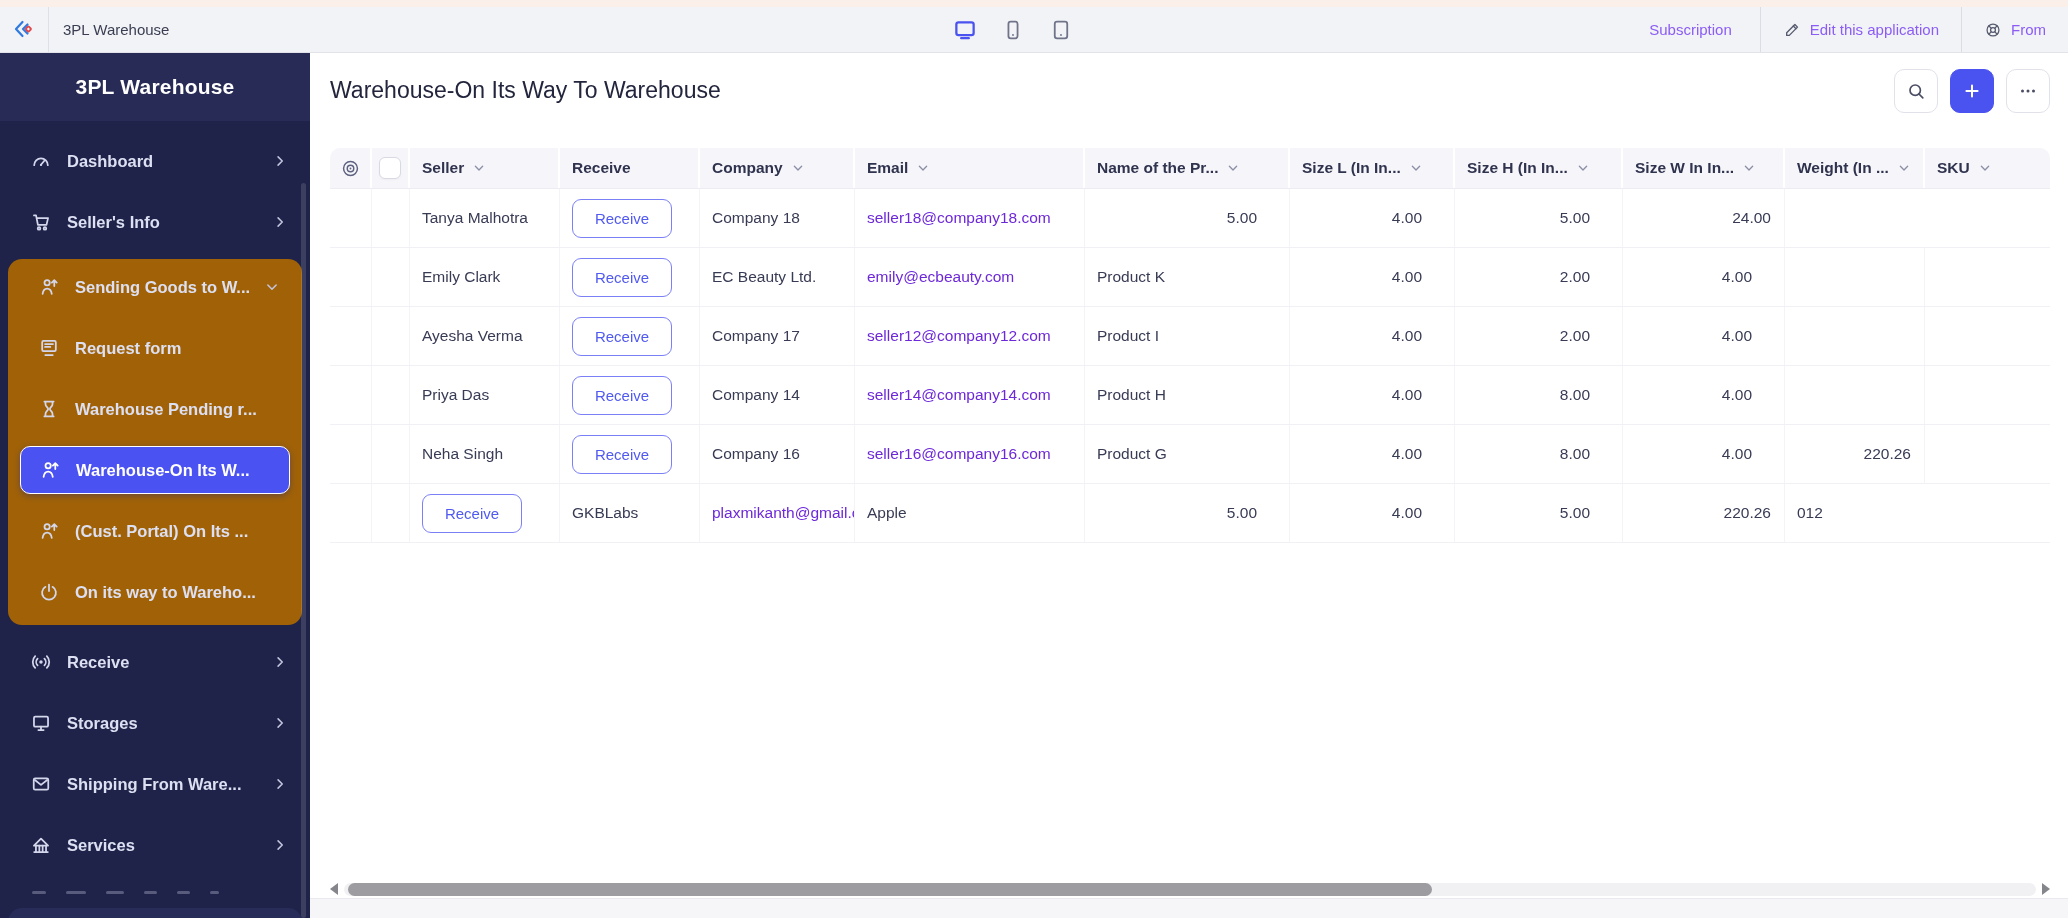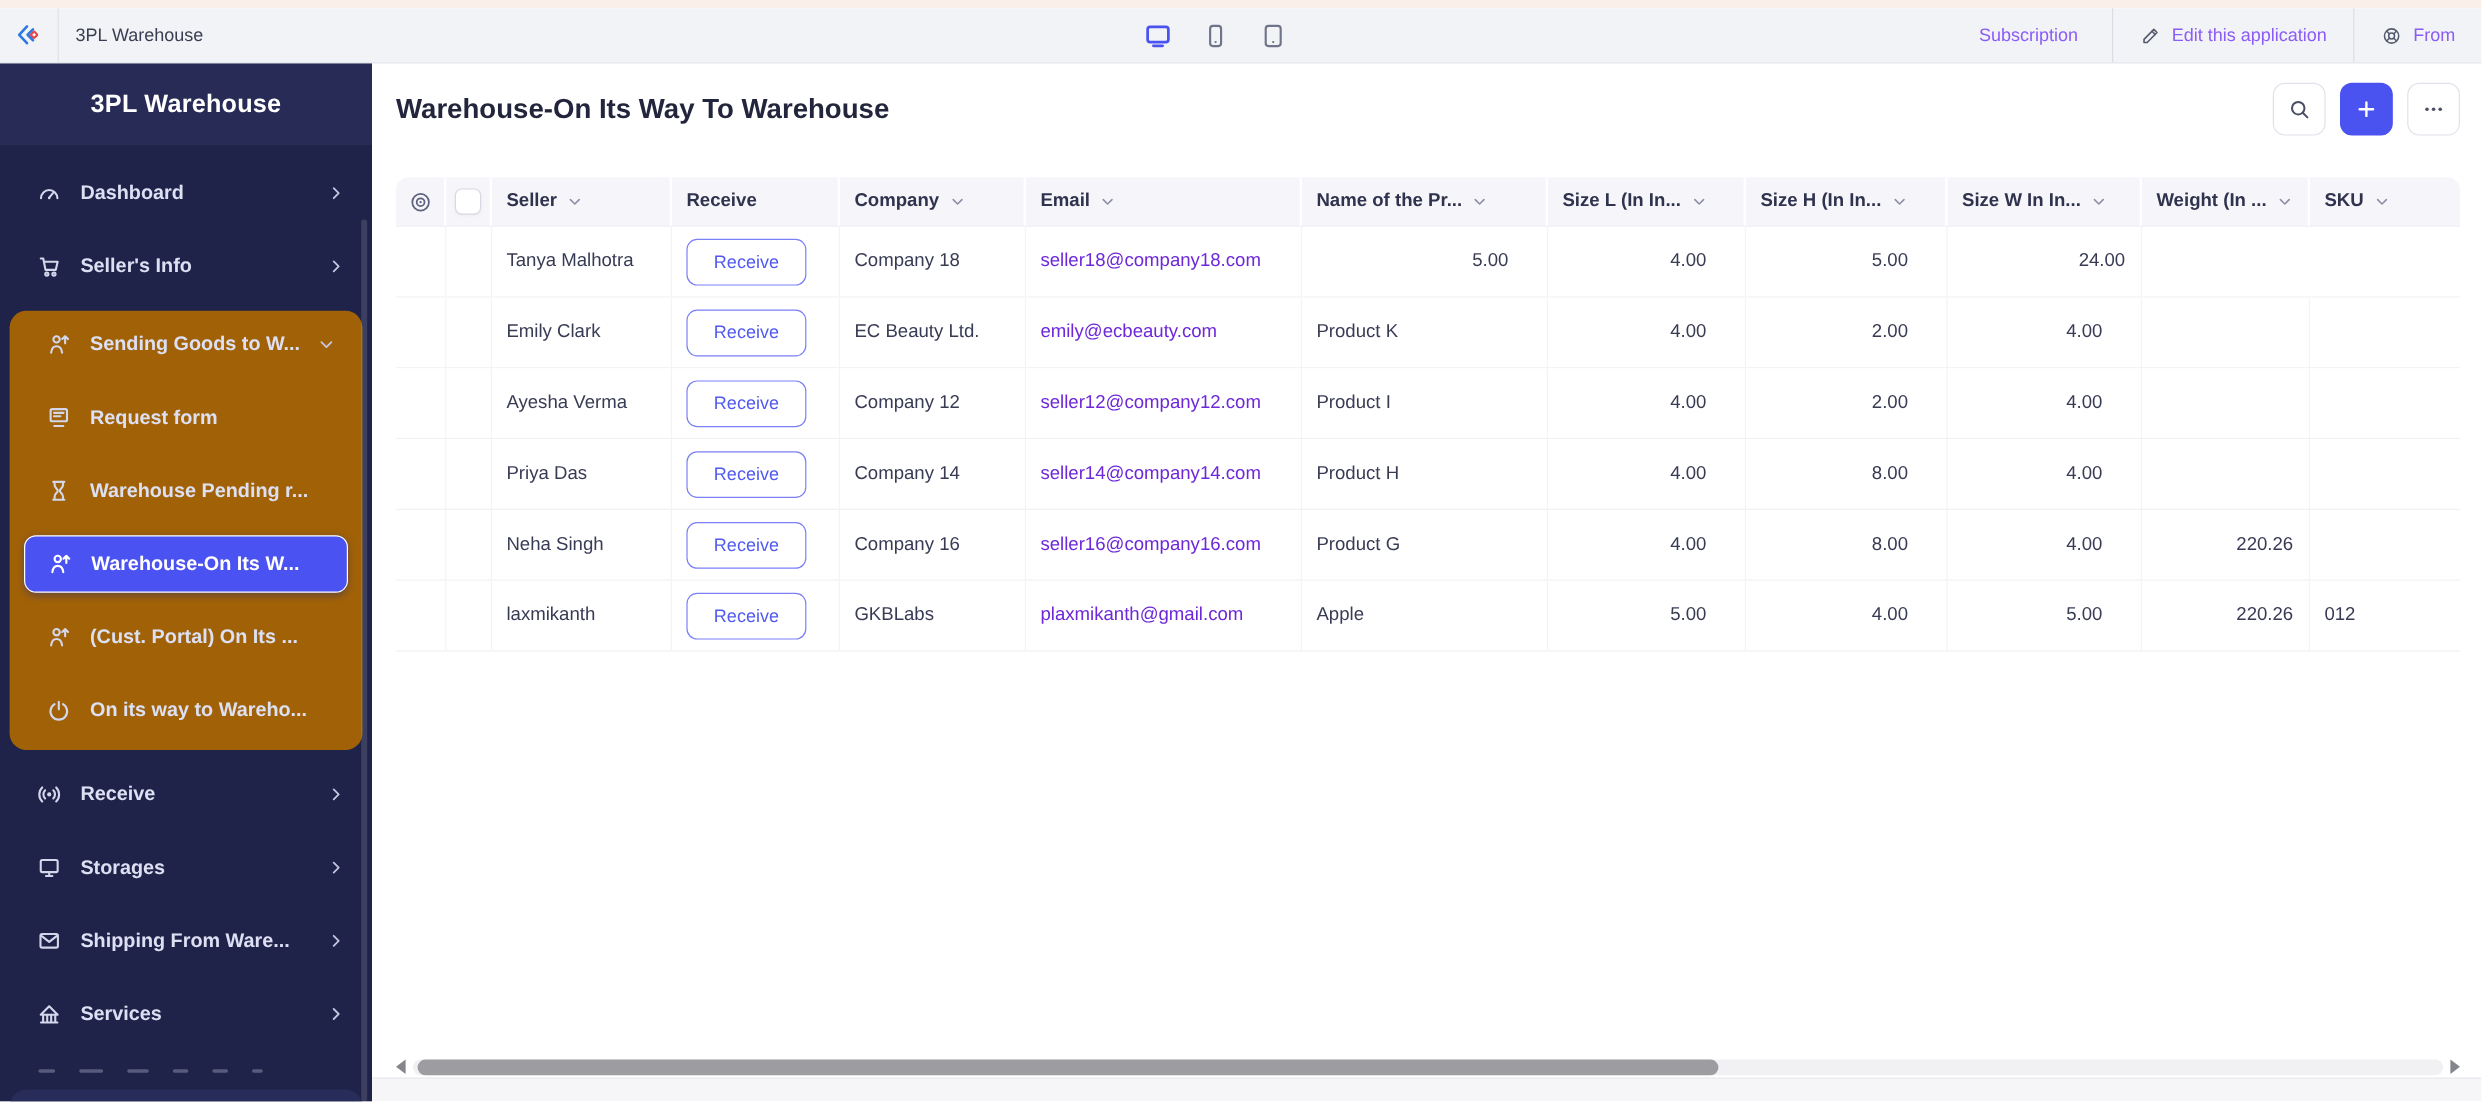--- a/index.html
+++ b/index.html
@@ -40,21 +40,21 @@
   .sb-item.selected{background:#4b52f2;border:1.5px solid #fff;color:#fff;box-shadow:0 2px 6px rgba(40,45,120,.45)}
   .sb-item.selected .sb-icon{color:#fff}
   .sb-scroll{position:absolute;right:4px;top:130px;width:5px;height:735px;background:rgba(255,255,255,.13);border-radius:3px}
   .sb-dashes{position:absolute;left:32px;top:838px;display:flex;gap:20px;opacity:.32}
   .sb-dashes i{display:block;height:3px;border-radius:2px;background:#cfd2e8}
   .sb-peek{position:absolute;left:8px;right:8px;top:855px;height:70px;background:#282c58;border-radius:14px}
 
   
   .main{flex:1;position:relative;background:#fff;overflow:hidden}
   .main-header{height:95px;display:flex;align-items:center;padding:0 18px 20px 20px}
-  .page-title{font-size:23px;color:#22253c;font-weight:700;flex:1}
+  .page-title{font-size:23px;color:#22253c;font-weight:400;flex:1}
   .toolbar{display:flex;gap:12px}
   .tb-btn{width:44px;height:44px;border-radius:10px;border:1px solid #e1e2e9;background:#fff;display:flex;align-items:center;justify-content:center;color:#4a4d63;cursor:pointer}
   .tb-btn svg{width:20px;height:20px}
   .tb-btn.primary{background:var(--accent,#4a52ef);border-color:var(--accent,#4a52ef);color:#fff}
 
   
   .gtable{margin:0 18px 0 20px}
   .g-head{display:grid;grid-template-columns:var(--cols);background:#f6f6fa;border-radius:10px 10px 0 0;height:41px;border-bottom:1px solid #ececf2}
   .g-hcell{display:flex;align-items:center;gap:8px;padding:0 12px;font-size:15.5px;font-weight:bold;color:#30334e;border-right:2px solid #fff;overflow:hidden;white-space:nowrap}
   .g-hcell:last-child{border-right:none}
@@ -466,21 +466,21 @@
             <div class="g-cell num wt"></div>
             <div class="g-cell"></div>
           </div>
           <div class="g-row">
             <div class="g-cell"></div>
             <div class="g-cell"></div>
             <div class="g-cell">Ayesha Verma</div>
             <div class="g-cell">
               <button class="receive-btn">Receive</button>
             </div>
-            <div class="g-cell">Company 12</div>
+            <div class="g-cell">Company 17</div>
             <div class="g-cell">
               <a>seller12@company12.com</a>
             </div>
             <div class="g-cell">Product I</div>
             <div class="g-cell num">4.00</div>
             <div class="g-cell num">2.00</div>
             <div class="g-cell num">4.00</div>
             <div class="g-cell num wt"></div>
             <div class="g-cell"></div>
           </div>
@@ -516,21 +516,20 @@
             <div class="g-cell">Product G</div>
             <div class="g-cell num">4.00</div>
             <div class="g-cell num">8.00</div>
             <div class="g-cell num">4.00</div>
             <div class="g-cell num wt">220.26</div>
             <div class="g-cell"></div>
           </div>
           <div class="g-row">
             <div class="g-cell"></div>
             <div class="g-cell"></div>
-            <div class="g-cell">laxmikanth</div>
             <div class="g-cell">
               <button class="receive-btn">Receive</button>
             </div>
             <div class="g-cell">GKBLabs</div>
             <div class="g-cell">
               <a>plaxmikanth@gmail.com</a>
             </div>
             <div class="g-cell">Apple</div>
             <div class="g-cell num">5.00</div>
             <div class="g-cell num">4.00</div>

